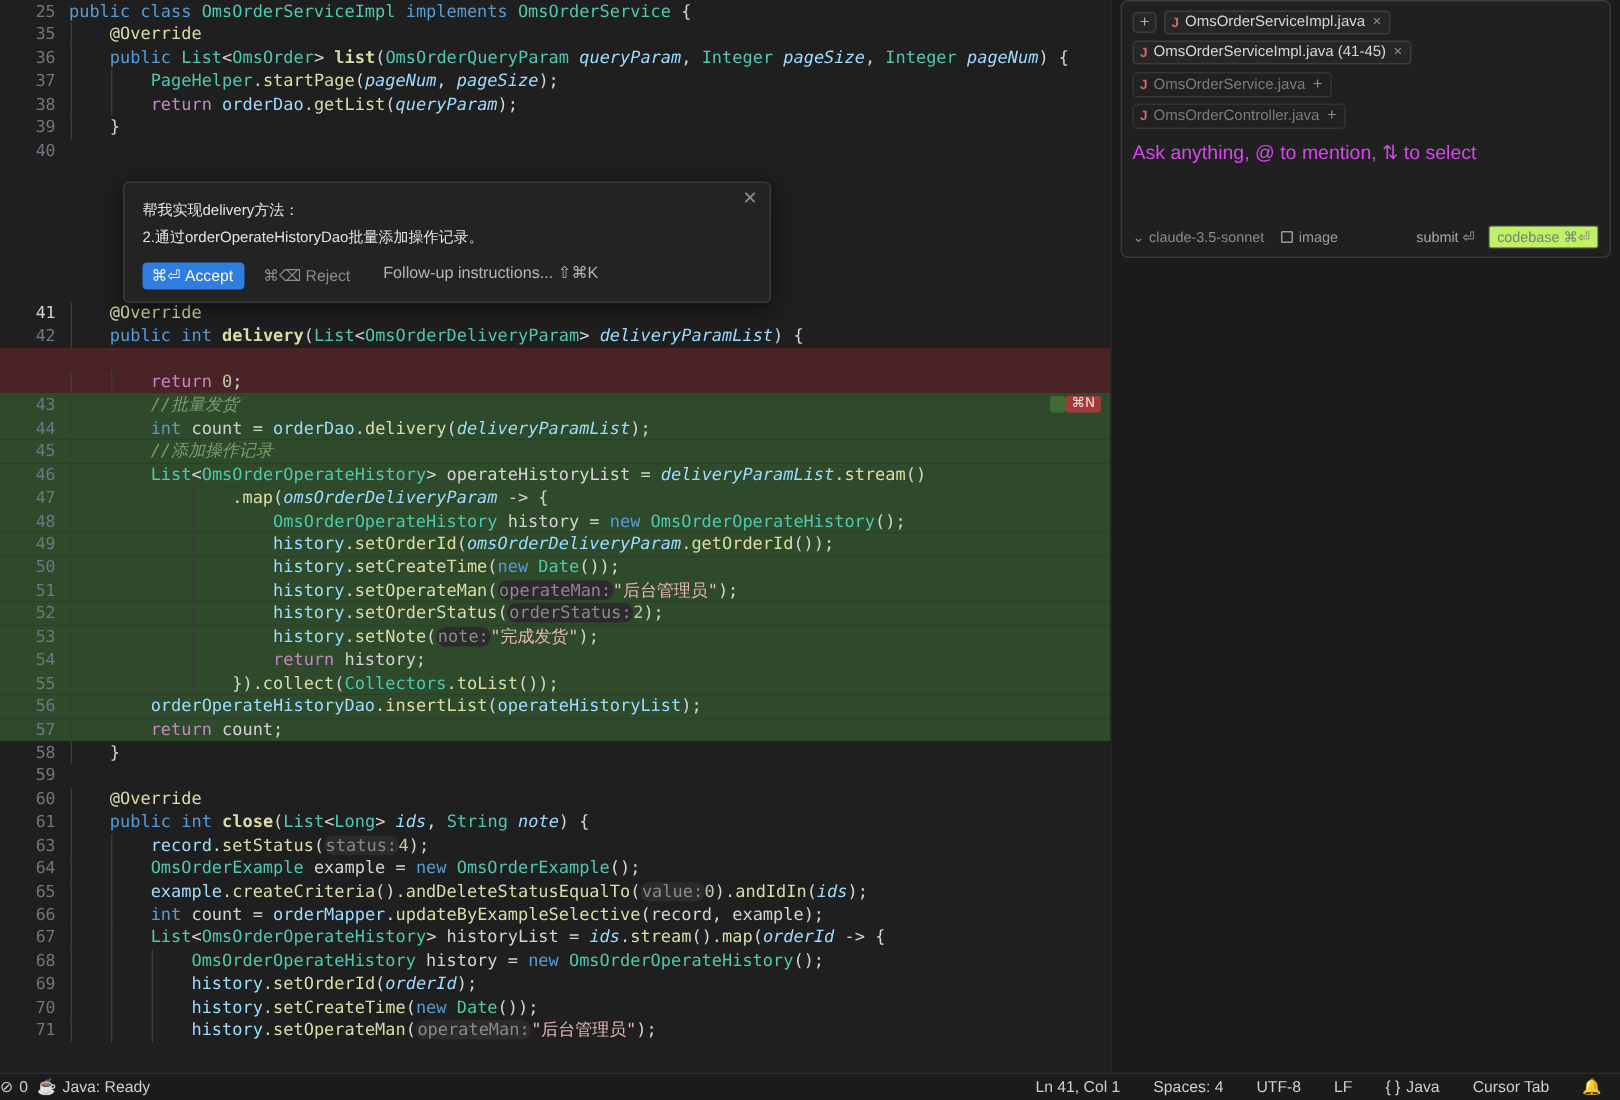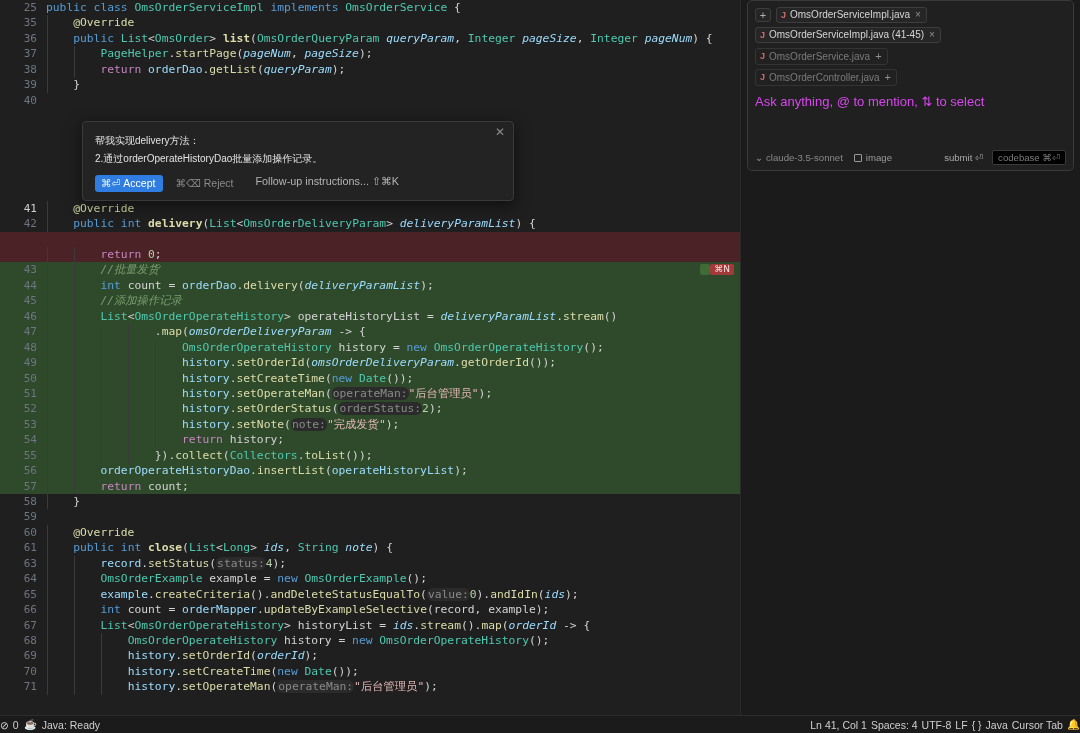--- a/index.html
+++ b/index.html
@@ -11,21 +11,21 @@
   }
   #app { position: relative; width: 1080px; height: 733px; background: #1f1f1f; }
 
   
   .editor {
     position: absolute; left: 0; top: 0; width: 740px; height: 715px;
     background: #1f1f1f; overflow: hidden;
   }
   .code-rows { position: relative; }
   .row {
-    display: flex; align-items: flex-start;
+    display: flex; align-items: flex-end;
     height: 15.45px; line-height: 15.45px;
     font-family: "DejaVu Sans Mono", monospace;
     font-size: 11.3px;
     white-space: pre;
   }
   .gutter {
     width: 46px; min-width: 46px; text-align: right; padding-right: 9px;
     color: #6e7681; font-size: 11px;
     font-family: "DejaVu Sans Mono", monospace;
   }
@@ -157,33 +157,33 @@
     font-size: 9.6px; color: #8a8a8a; font-family: "Liberation Sans", sans-serif;
   }
   .chat-footer .left { display: flex; align-items: center; gap: 11px; }
   .chat-footer .right { margin-left: auto; display: flex; align-items: center; gap: 9px; }
   .model-sel { display: inline-flex; align-items: center; gap: 3px; cursor: pointer; color: #8a8a8a; }
   .img-btn { display: inline-flex; align-items: center; gap: 4px; cursor: pointer; color: #9a9a9a; }
   .img-glyph { display:inline-block; width: 8px; height: 8px; border: 1px solid #9a9a9a; border-radius: 1px; }
   .submit-btn { color: #a8a8a8; cursor: pointer; }
   .codebase-btn {
     color: #7d7d7d; border: 1px solid #3a3a3a; border-radius: 2px;
-    padding: 1px 5px; background: #000000; cursor: pointer;
+    padding: 1px 5px; background: #bef264; cursor: pointer;
   }
 
   
   .statusbar {
     position: absolute; left: 0; bottom: 0; width: 1080px; height: 18px;
     background: #1b1b1b; border-top: 1px solid #2c2c2c;
     display: flex; align-items: center;
     font-size: 10.5px; color: #cfcfcf;
     font-family: "Liberation Sans", sans-serif;
   }
   .sb-left { display: flex; align-items: center; gap: 6px; padding-left: 0px; }
-  .sb-right { margin-left: auto; display: flex; align-items: center; gap: 4px; }
+  .sb-right { margin-left: auto; display: flex; align-items: center; gap: 22px; padding-right: 12px; }
   .sb-item { display: inline-flex; align-items: center; gap: 4px; cursor: pointer; white-space: nowrap; }
 </style>
 </head>
 <body>
 
 <div id="app">
 
   <div class="editor">
     <div class="code-rows" id="code-rows">
         <div class="row "><div class="gutter">25</div><div class="codetext"><span class="kw">public </span><span class="kw">class </span><span class="typ">OmsOrderServiceImpl </span><span class="kw">implements </span><span class="typ">OmsOrderService </span><span class="pun">{</span></div></div>

